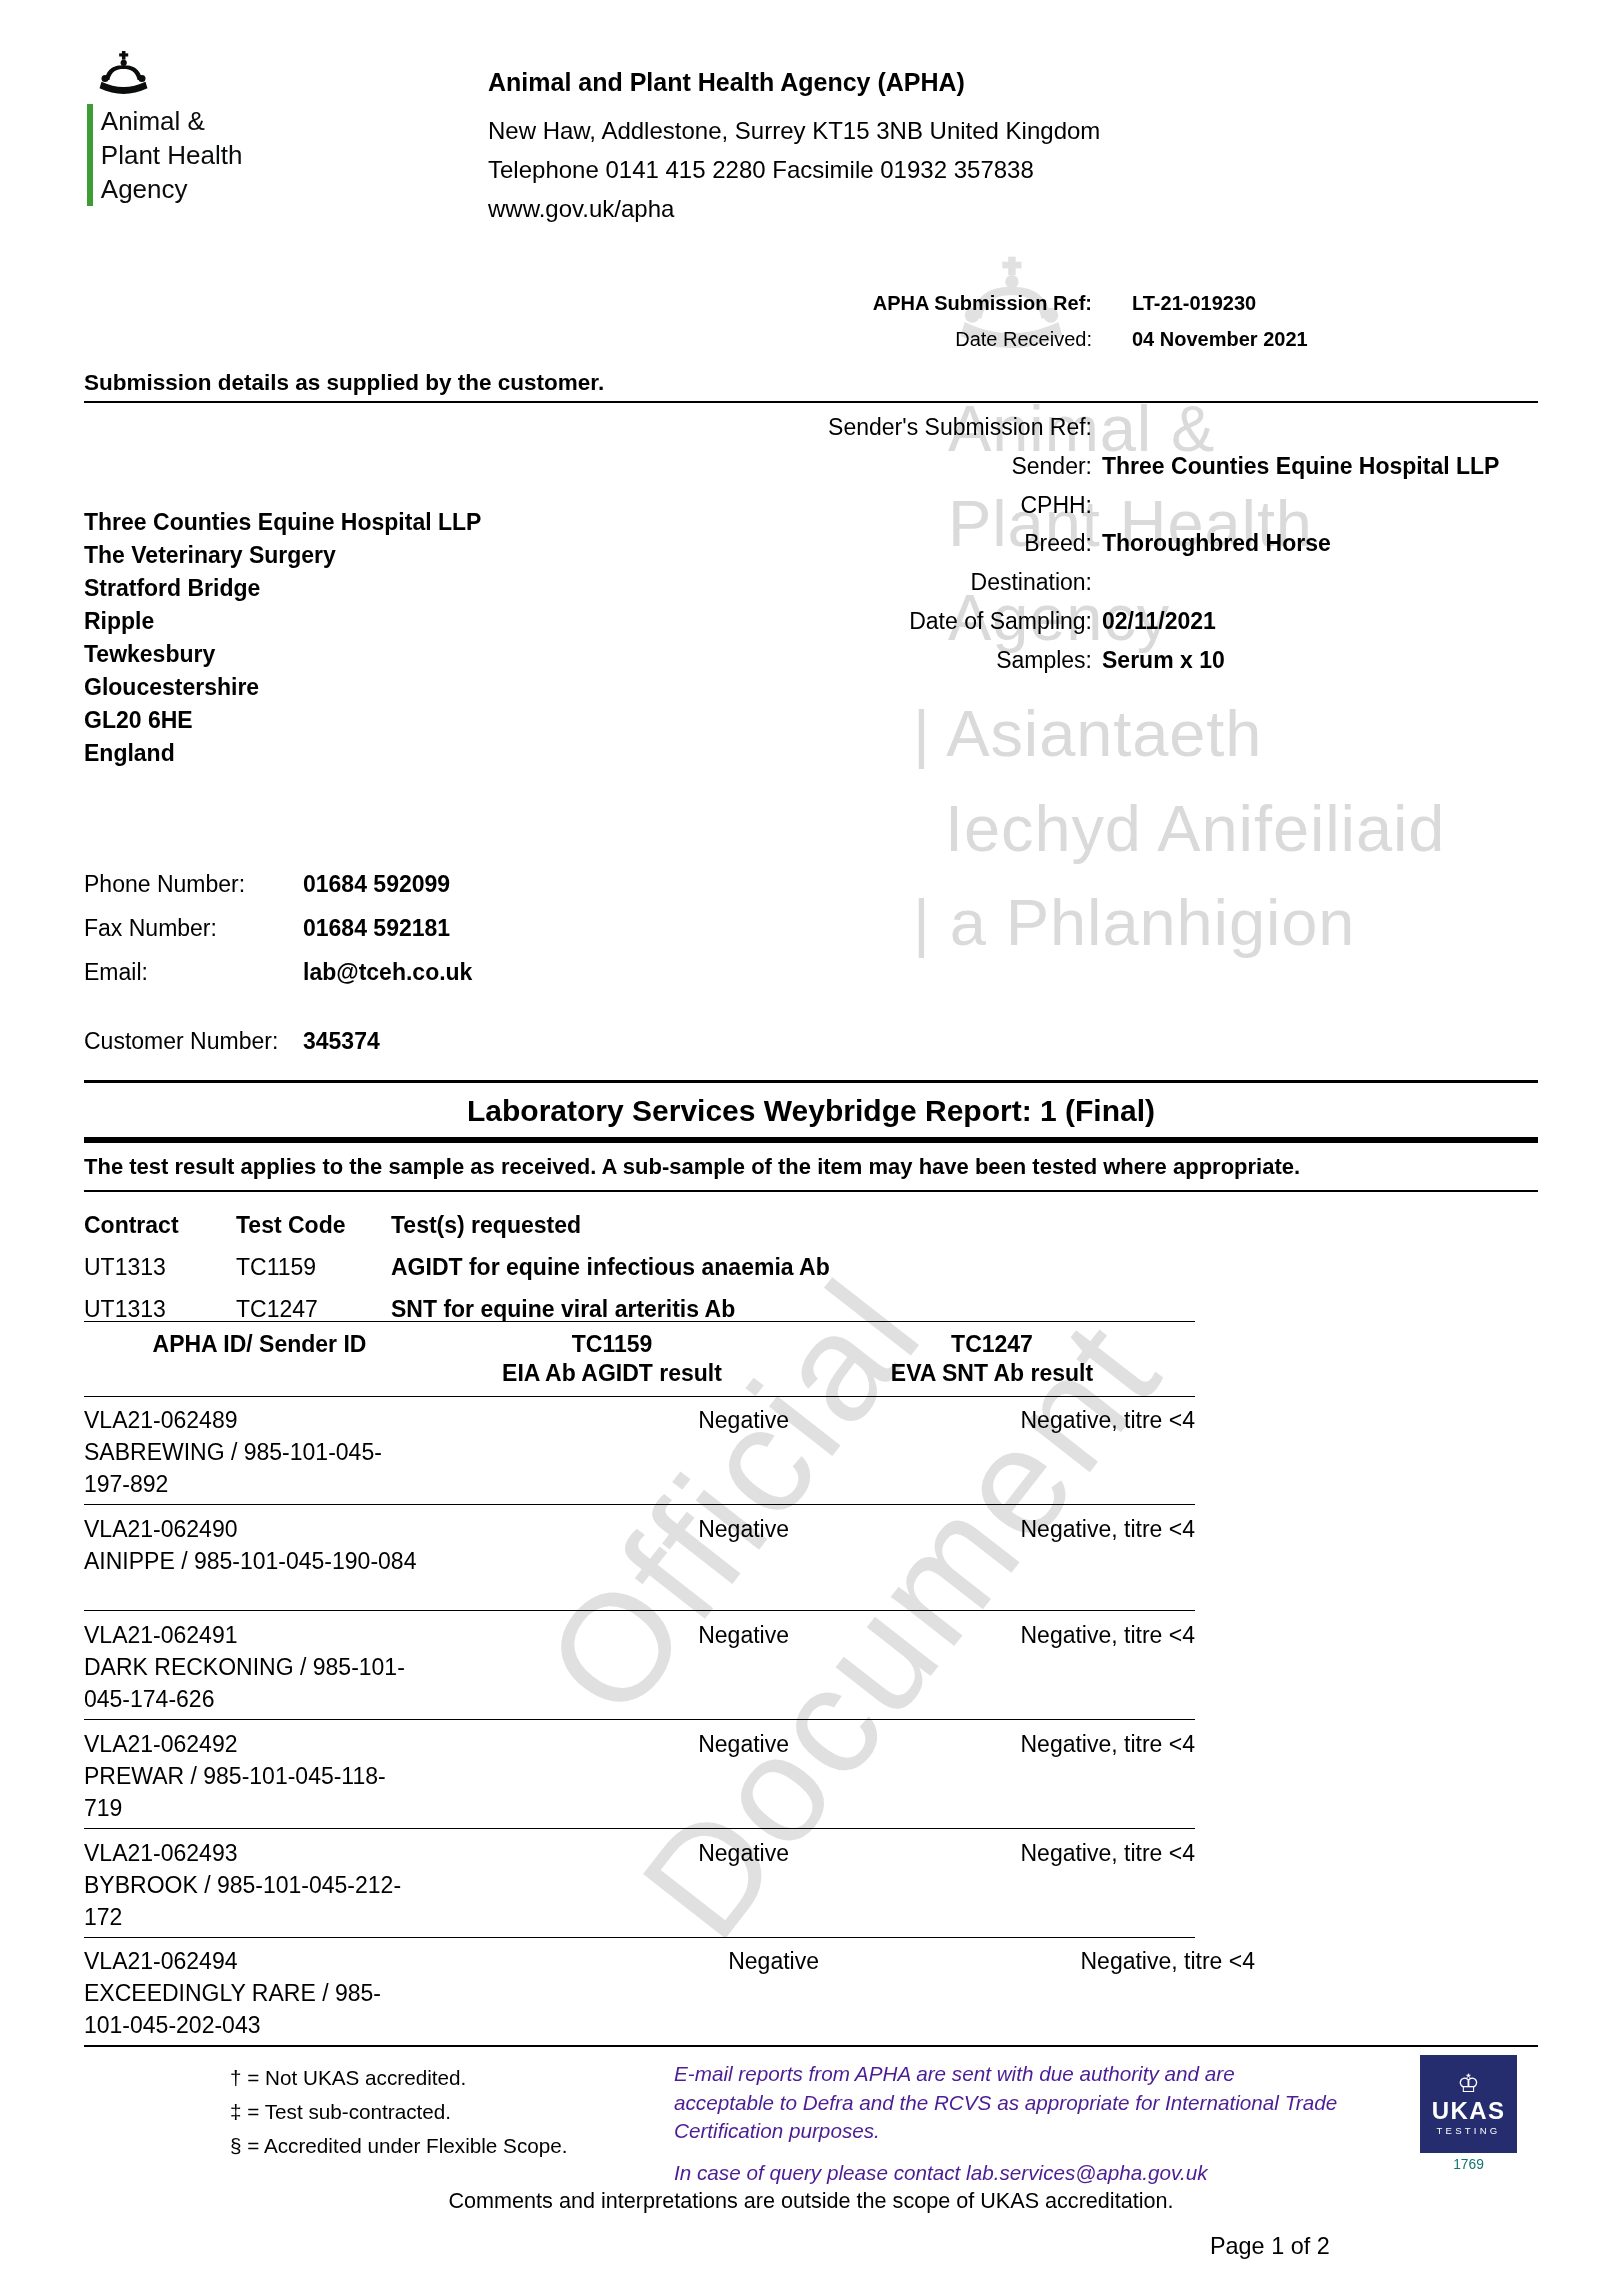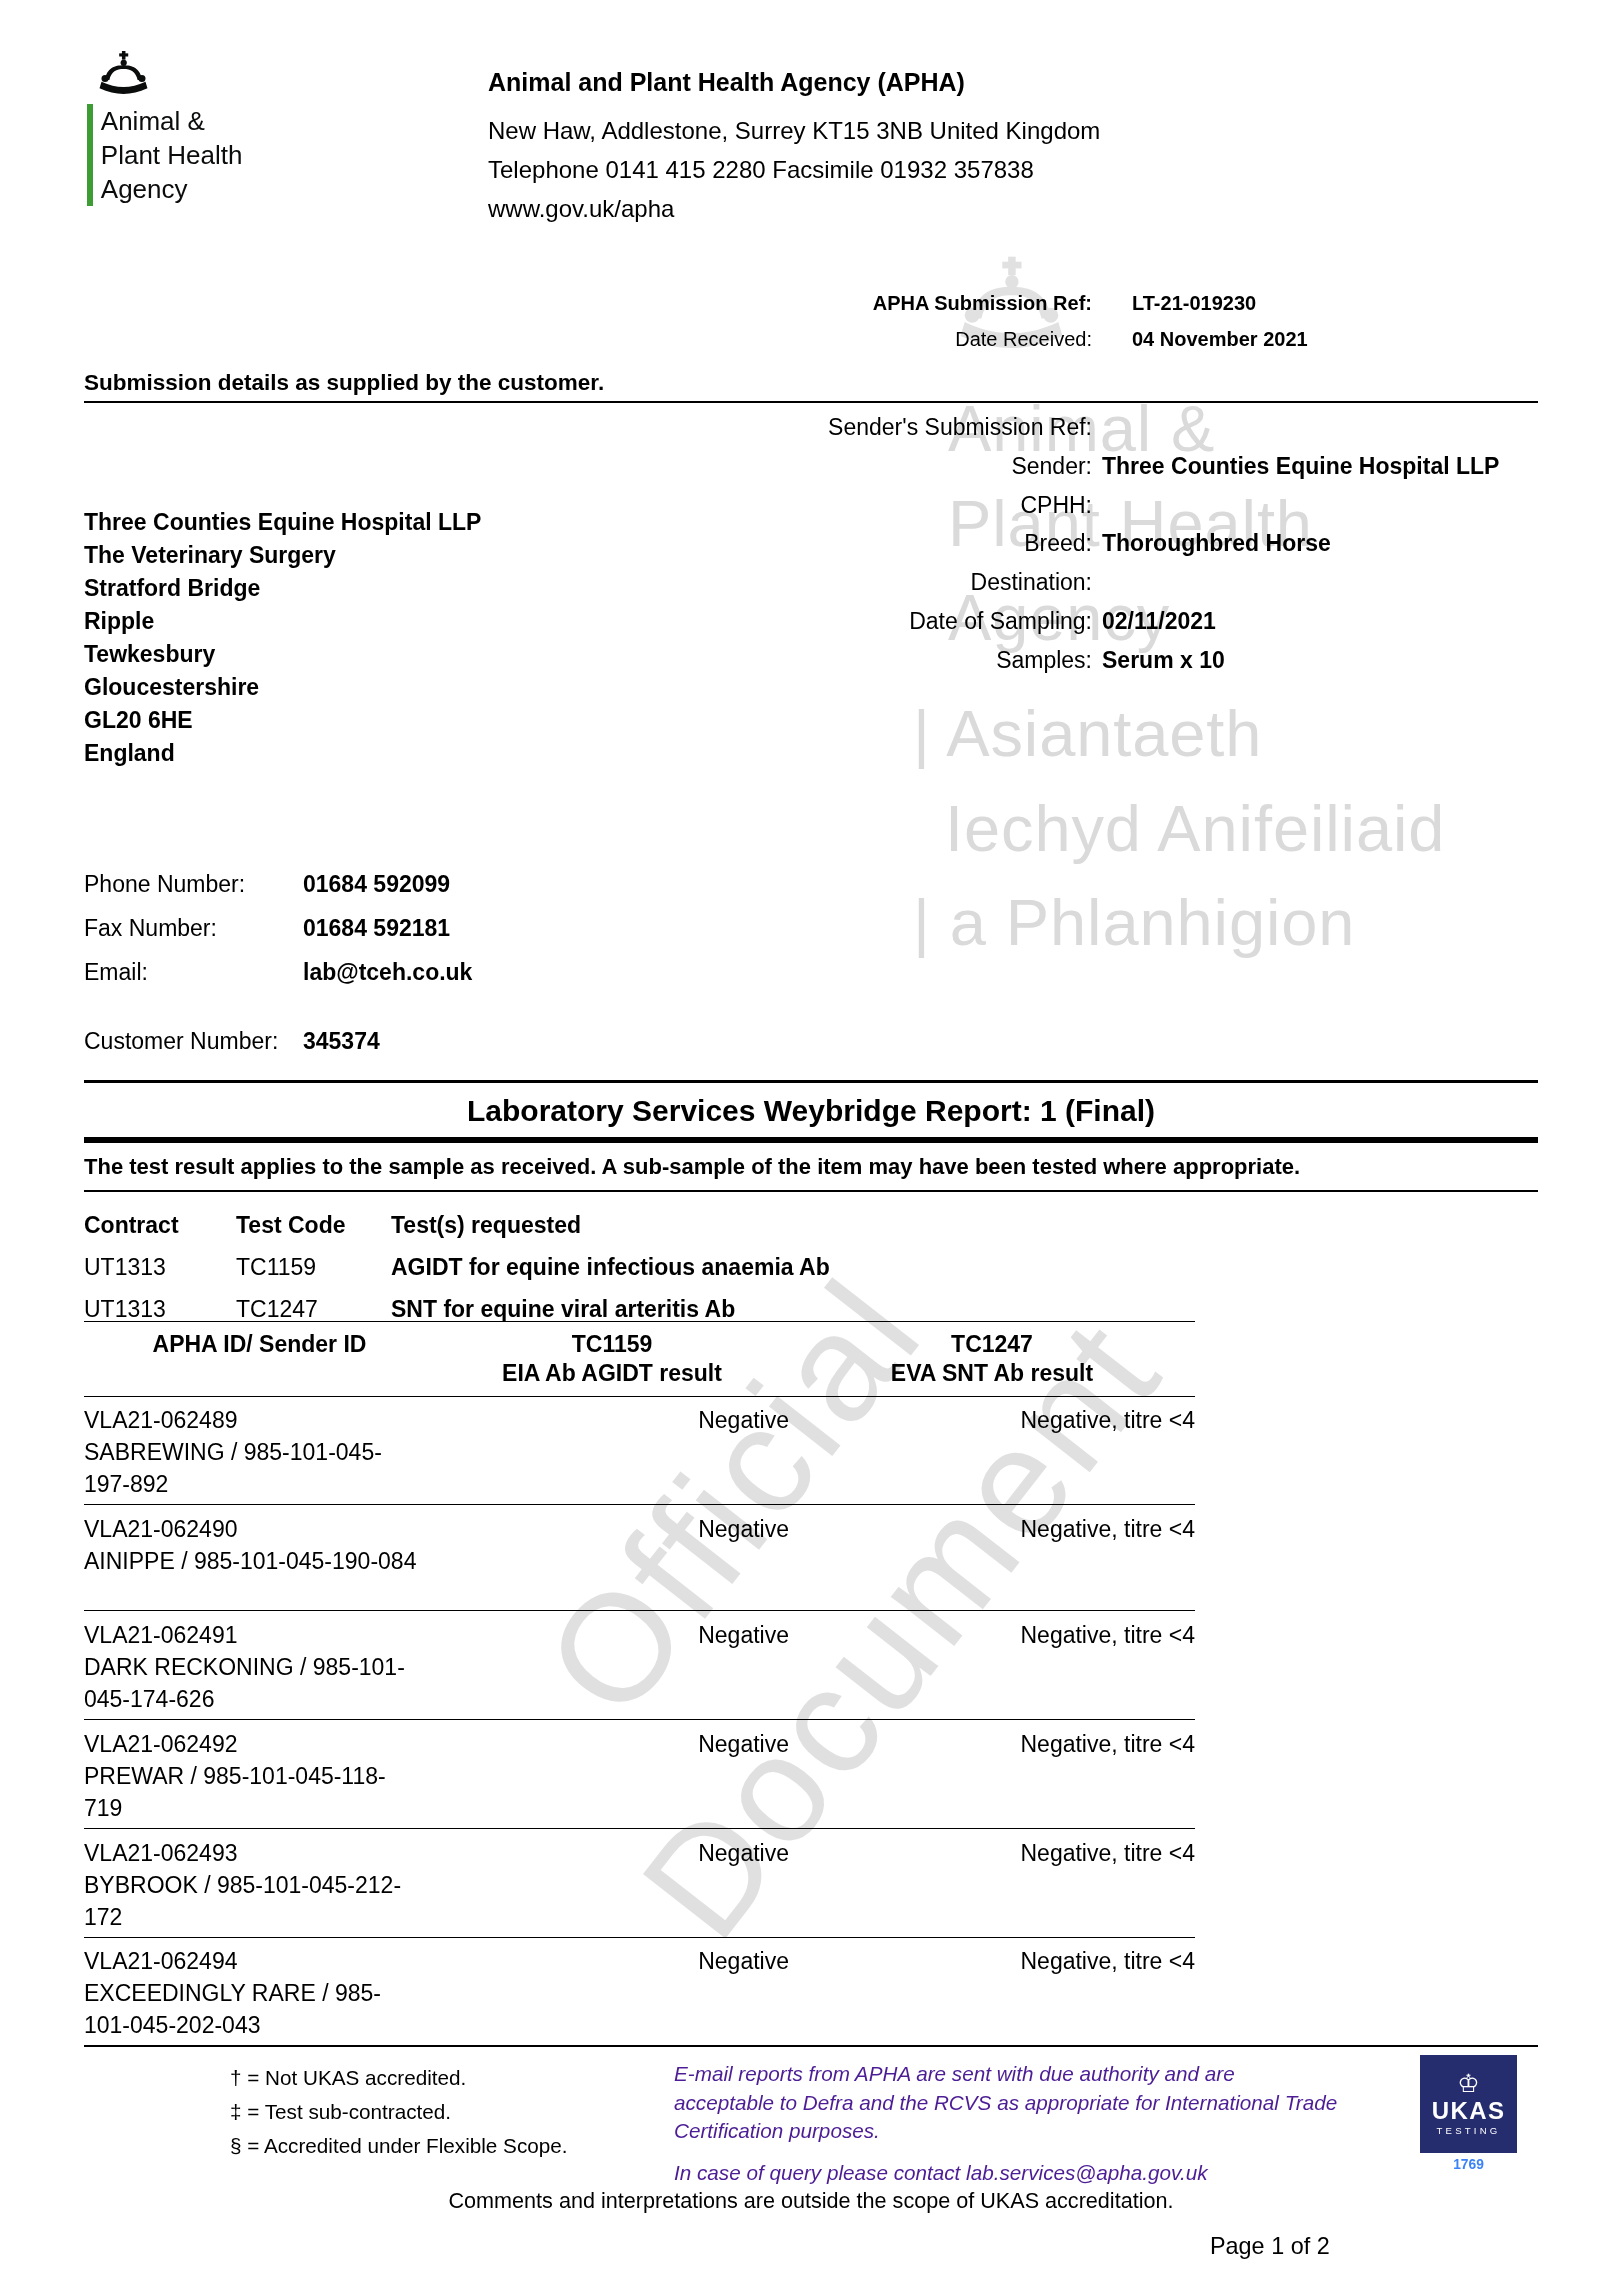--- a/index.html
+++ b/index.html
@@ -81,37 +81,37 @@
   .tc3 { position:absolute; left:307px; }
 
   
   .rtable { position:absolute; left:84px; top:1321px; width:1111px; }
   .rt-header { display:grid; grid-template-columns:351px 354px 406px;
                border-top:1.8px solid #000; border-bottom:1.8px solid #000;
                padding:8.3px 0 7.3px; font-weight:bold; font-size:23px; line-height:29px; }
   .rt-header .hc { text-align:center; }
   .rrow { display:grid; grid-template-columns:351px 354px 406px; min-height:106px;
           border-bottom:1.8px solid #000; padding:7.3px 0 4.6px; font-size:23px; line-height:32px; }
-  .rrow:last-child { border-bottom:none; }
+  .rrow:last-child { border-bottom:none;gap:30px; }
   .rrow .c1 { padding-right:13.8px; }
   .rrow .c2, .rrow .c3 { text-align:right; align-self:start; }
 
   
   .rule-prefooter { top:2045px; height:1.8px; }
   .legend { position:absolute; left:230px; top:2061px; font-size:20.7px; line-height:34px; }
   .notes { position:absolute; left:674px; top:2060px; width:666px; font-size:20.7px;
            font-style:italic; color:#4c1d95; line-height:28.5px; }
   .notes .p2 { margin-top:13px; }
   .ukas { position:absolute; left:1420px; top:2055px; width:97px; text-align:center; }
   .ukas-box { width:97px; height:98px; background:#252d6e; color:#fff;
               display:flex; flex-direction:column; align-items:center; justify-content:center; }
   .ukas-crown { font-size:25px; line-height:27px; }
   .ukas-name { font-size:24px; font-weight:bold; letter-spacing:1.4px; line-height:27px; }
   .ukas-type { font-size:9.6px; letter-spacing:3.2px; line-height:13.8px; }
-  .ukas-year { margin-top:3.7px; color:#3b82f6; font-size:13.8px; font-weight:bold; }
+  .ukas-year { margin-top:3.7px; color:#0f766e; font-size:13.8px; font-weight:normal; }
   .comments { position:absolute; left:0; top:2188px; width:1622px; text-align:center; font-size:21.6px; }
   .pagelabel { position:absolute; left:1210px; top:2233px; font-size:23.4px; }
 </style>
 </head>
 <body>
 
 <div class="page">
 
   <div class="wm-layer">
     <svg class="wm-crown" viewBox="0 0 140 112">

